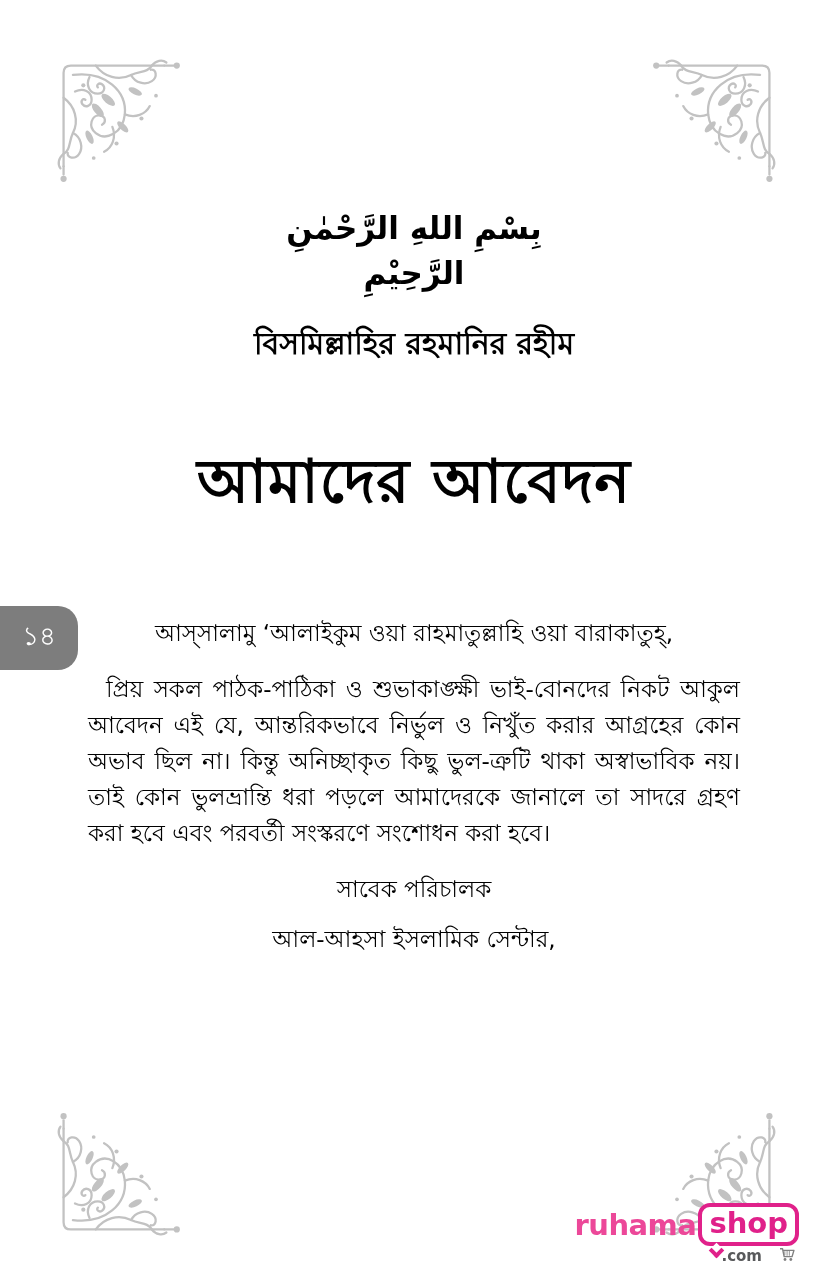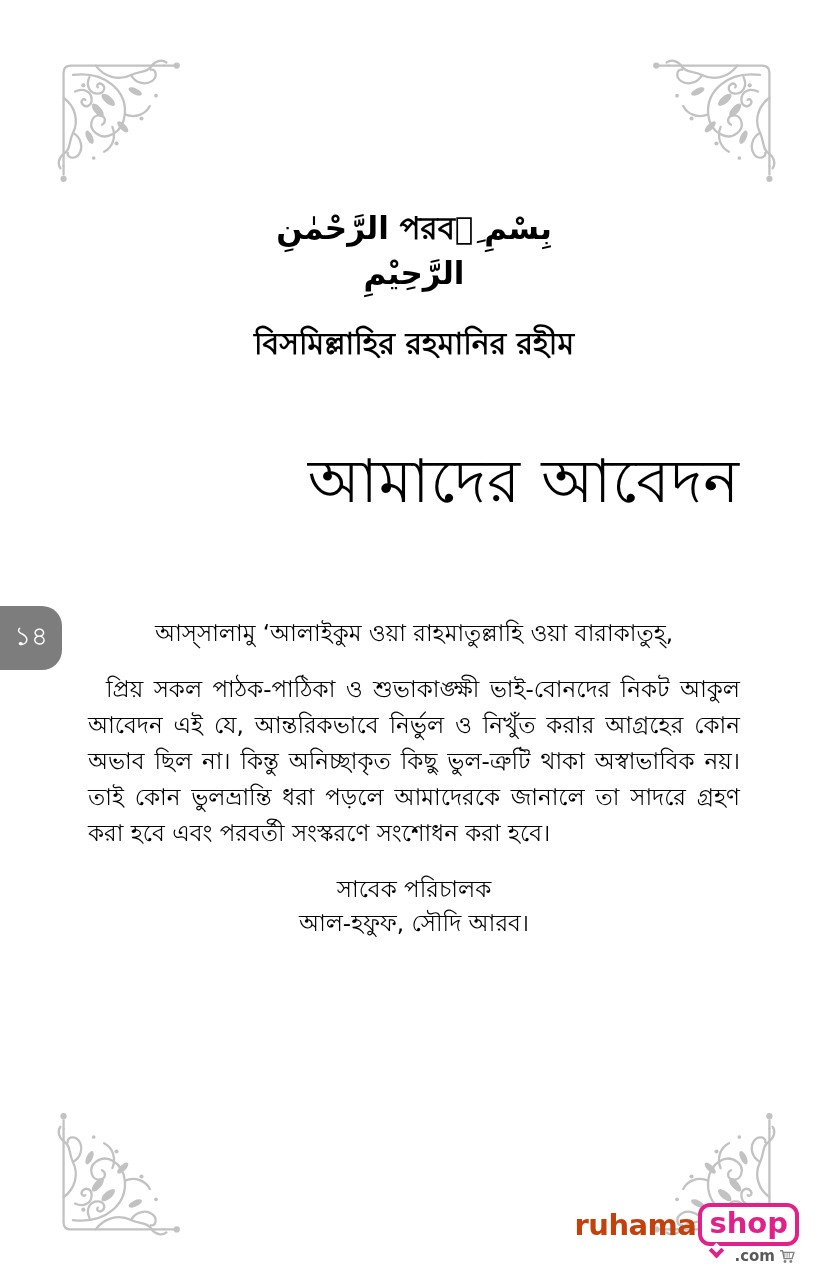--- a/index.html
+++ b/index.html
@@ -19,21 +19,21 @@
   .corner { position: absolute; width: 135px; height: 135px; }
   .corner-tl { left: 48px;  top: 50px; }
   .corner-tr { right: 40px; top: 50px;  transform: scaleX(-1); }
   .corner-bl { left: 48px;  bottom: 30px; transform: scaleY(-1); }
   .corner-br { right: 40px; bottom: 30px; transform: scale(-1,-1); }
 
   
   .page-tab {
     position: absolute;
     left: 0; top: 606px;
-    width: 62px; height: 64px;
+    width: 78px; height: 64px;
     background: #7d7d7d;
     border-radius: 0 20px 20px 0;
     color: #ffffff;
     display: flex; align-items: center; justify-content: center;
     font-size: 26px;
   }
 
   
   .content { position: absolute; left: 88px; top: 0; width: 652px; }
 
@@ -48,57 +48,57 @@
     line-height: 1.45;
   }
   .bismillah-bn {
     margin-top: 8px;
     text-align: center;
     font-size: 30px;
     font-weight: bold;
   }
   .page-title {
     margin: 64px 0 0;
-    text-align: right;
+    text-align: center;
     font-size: 60px;
-    font-weight: normal;
+    font-weight: bold;
     letter-spacing: 1px;
   }
   .greeting {
     margin: 80px 0 0;
     text-align: center;
     font-size: 23px;
   }
   .body-text {
     margin: 17px 0 0;
     font-size: 23px;
     line-height: 1.57;
     text-align: justify;
     text-indent: 18px;
   }
   .signature {
     margin: 20px 0 0;
     text-align: center;
     font-size: 23px;
     line-height: 1.5;
   }
-  .signature div { margin: 0; text-align: center; }
+  .signature div { margin: 16px; text-align: center; }
 
   
   .watermark {
     position: absolute;
     right: 26px; bottom: 10px;
     display: flex;
     align-items: flex-start;
     background: transparent;
   }
   .brand {
     font-size: 29px;
     font-weight: bold;
-    color: #c2410c;
+    color: #ec4899;
     letter-spacing: -0.5px;
     line-height: 1;
     padding-top: 8px;
   }
   .bubble-wrap { position: relative; margin-left: 2px; }
   .bubble {
     position: relative;
     display: block;
     border: 4px solid #e0218a;
     border-radius: 12px;
@@ -114,22 +114,22 @@
     position: absolute;
     left: 13px; bottom: 9px;
     width: 11px; height: 11px;
     background: #ffffff;
     border-left: 4px solid #e0218a;
     border-bottom: 4px solid #e0218a;
     transform: rotate(-45deg);
     z-index: 2;
   }
   .suffix-row {
-    display: flex; justify-content: flex-end; align-items: center;
-    gap: 4px; margin-top: 1px; padding-right: 3px;
+    display: flex; justify-content: flex-end; 
+    gap: 17px; margin-top: 1px; padding-right: 3px;
   }
   .suffix { font-size: 15px; font-weight: bold; color: #58595b; }
 </style>
 </head>
 <body>
 
 <svg width="0" height="0" style="position:absolute" aria-hidden="true">
   <defs>
     <g id="flourish">
       <g fill="none" stroke="#c2c2c2" stroke-width="2.2" stroke-linecap="round">
@@ -179,28 +179,28 @@
     </svg>
   <svg class="corner corner-br" viewBox="0 0 130 130">
       <use href="#flourish"></use>
     </svg>
 
   <div class="page-tab">
     <span>১৪</span>
   </div>
 
   <div class="content">
-    <div class="calligraphy">بِسْمِ পরবরِ الرَّحْمٰنِ الرَّحِيْمِ</div>
+    <div class="calligraphy">بِسْمِ اللهِ الرَّحْمٰنِ الرَّحِيْمِ</div>
     <div class="bismillah-bn">বিসমিল্লাহির রহমানির রহীম</div>
     <h1 class="page-title">আমাদের আবেদন</h1>
     <p class="greeting">আস্সালামু ‘আলাইকুম ওয়া রাহমাতুল্লাহি ওয়া বারাকাতুহ্,</p>
     <p class="body-text">প্রিয় সকল পাঠক-পাঠিকা ও শুভাকাঙ্ক্ষী ভাই-বোনদের নিকট আকুল আবেদন এই যে, আন্তরিকভাবে নির্ভুল ও নিখুঁত করার আগ্রহের কোন অভাব ছিল না। কিন্তু অনিচ্ছাকৃত কিছু ভুল-ত্রুটি থাকা অস্বাভাবিক নয়। তাই কোন ভুলভ্রান্তি ধরা পড়লে আমাদেরকে জানালে তা সাদরে গ্রহণ করা হবে এবং পরবর্তী সংস্করণে সংশোধন করা হবে।</p>
     <div class="signature">
       <div>সাবেক পরিচালক</div>
-      <div>আল-হফুফ, সৌদি আরব।</div>
+      <div>আল-আহসা ইসলামিক সেন্টার,</div>
     </div>
   </div>
 
   <div class="watermark">
     <span class="brand">ruhama</span>
     <span class="bubble-wrap">
       <span class="bubble">shop</span>
       <span class="bubble-tail"></span>
       <span class="suffix-row">
         <span class="suffix">.com</span>

